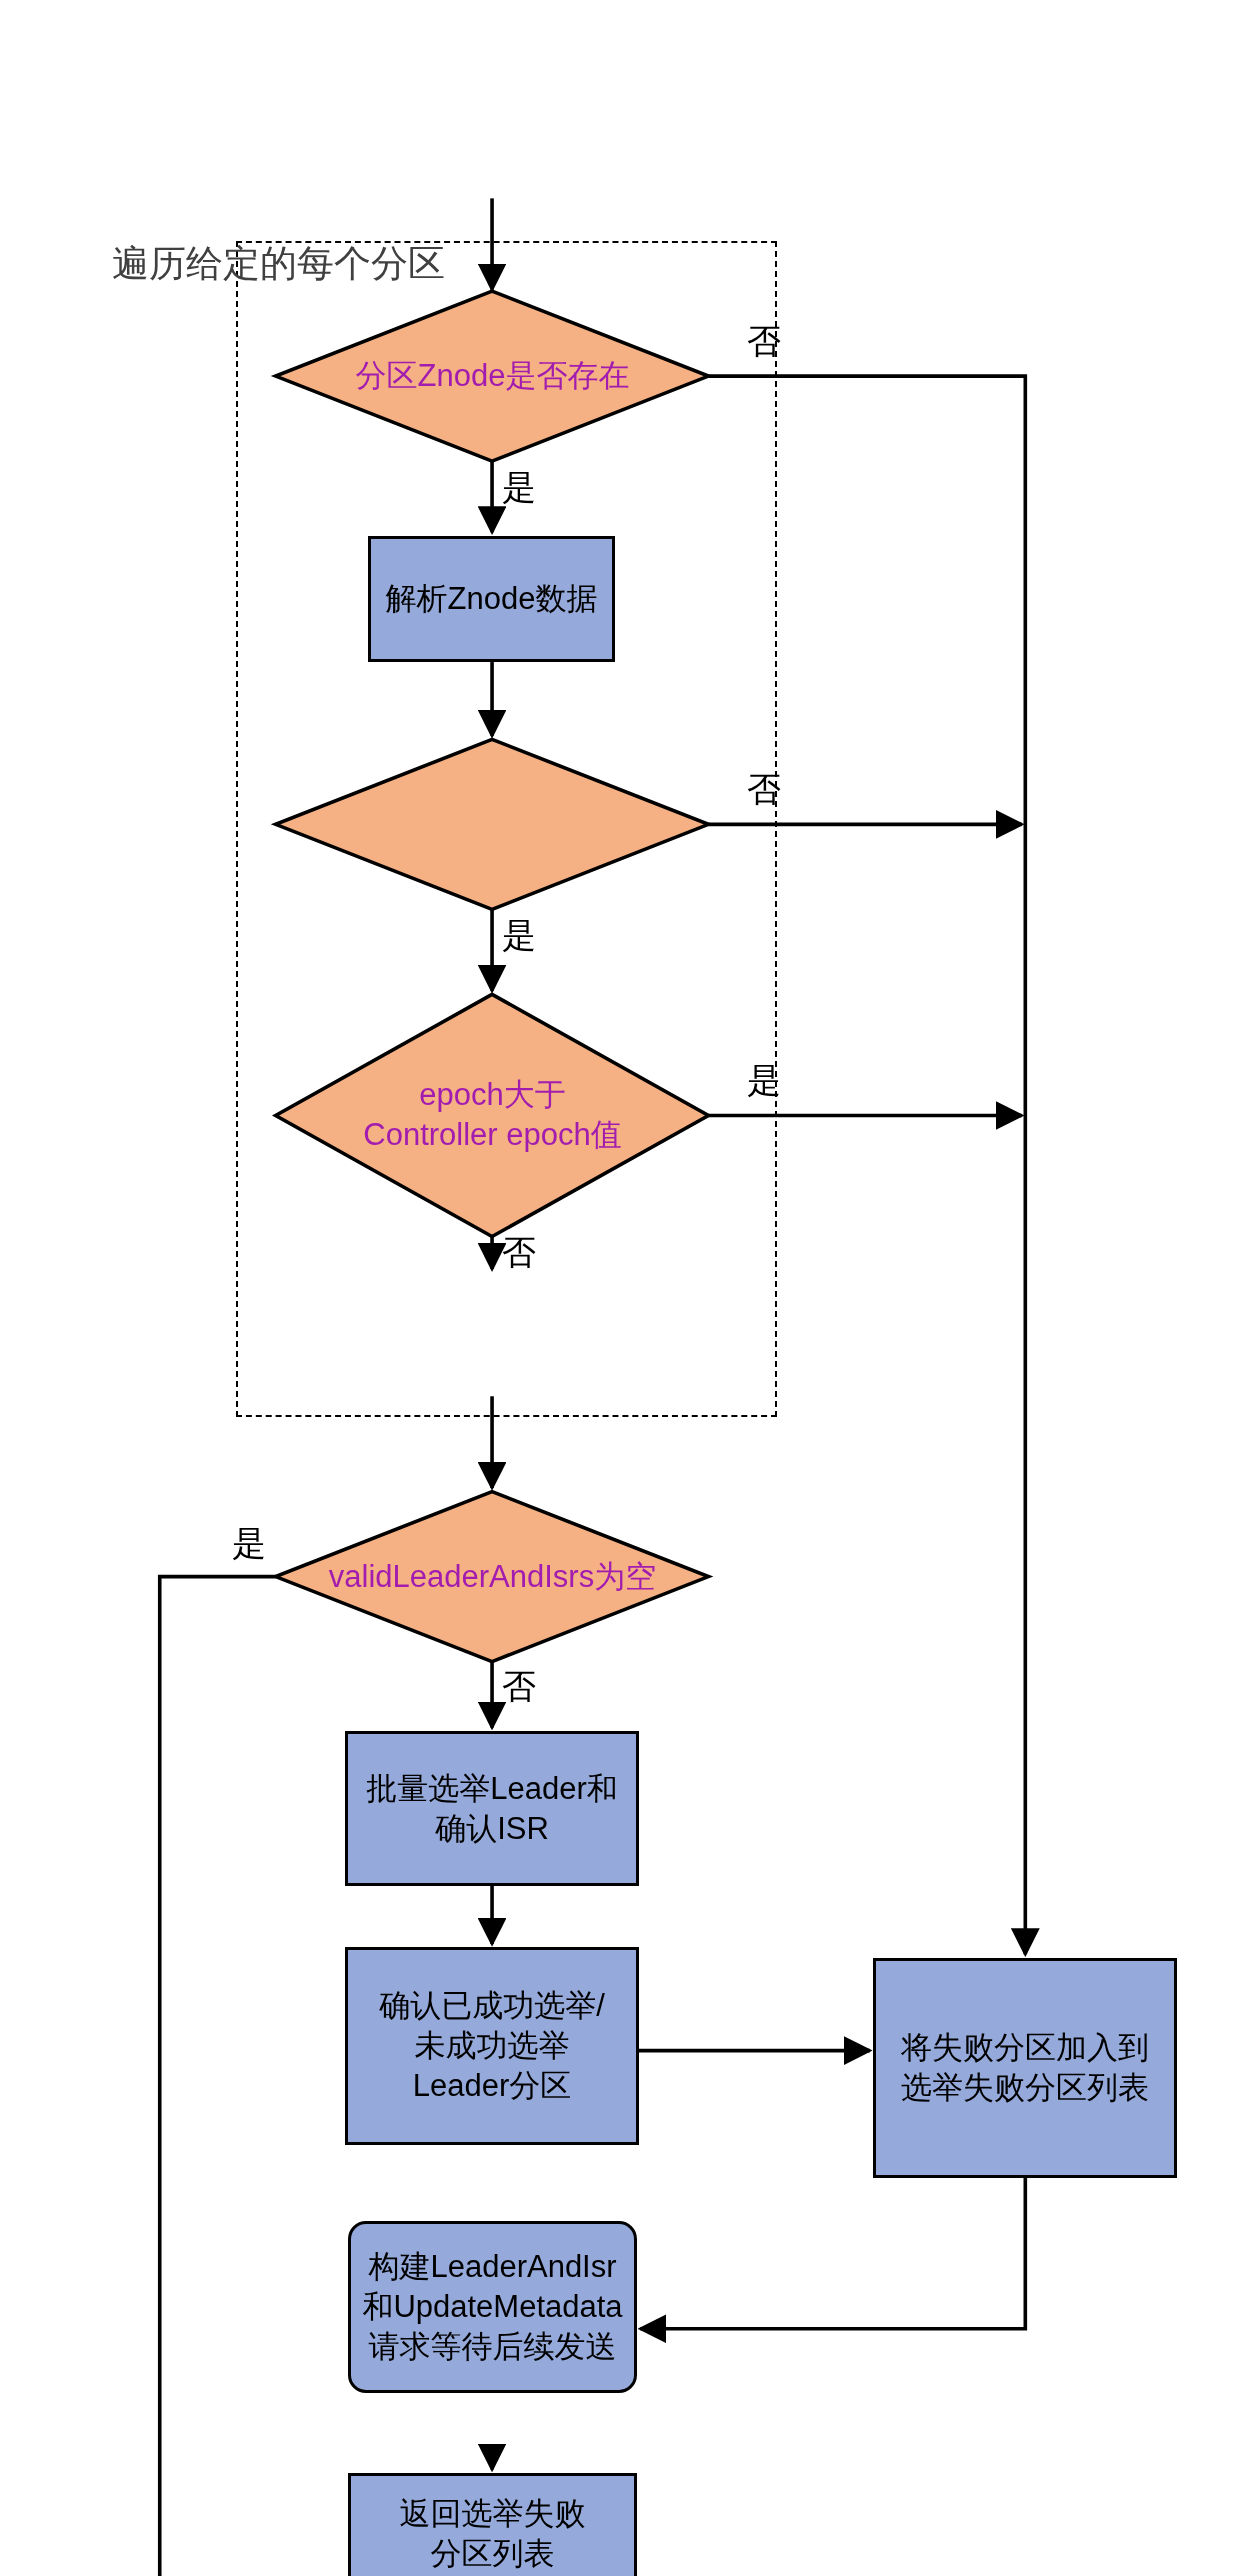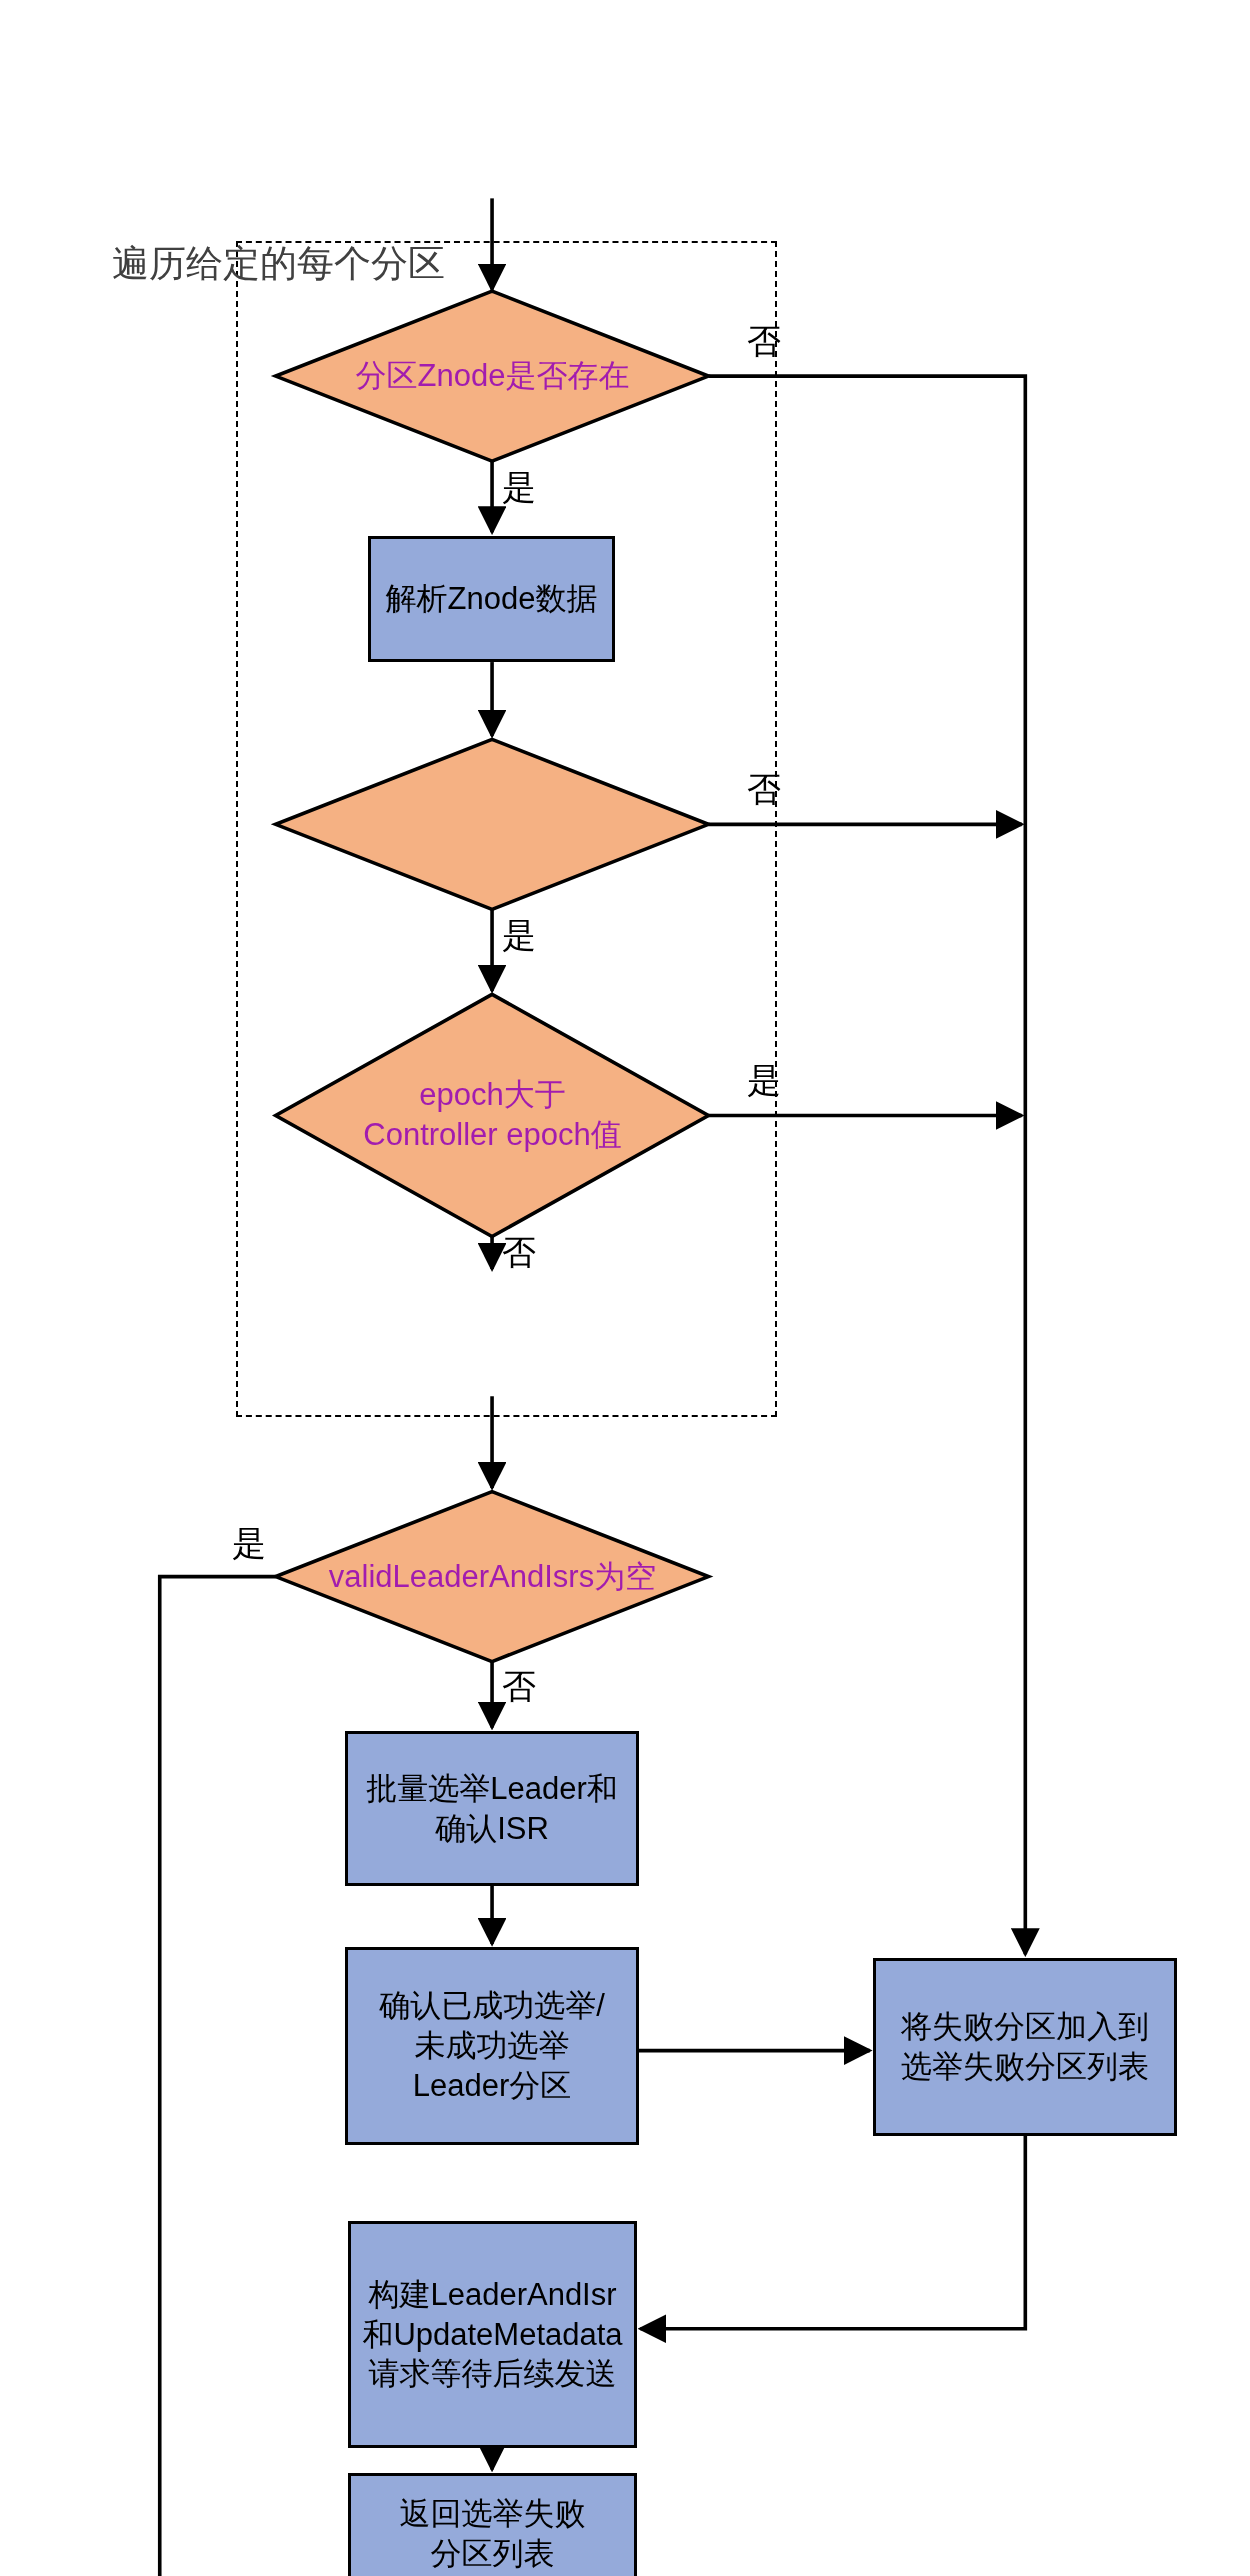--- a/index.html
+++ b/index.html
@@ -118,23 +118,23 @@
 
   <div class="loop-container"></div>
   <div class="loop-label">遍历给定的每个分区</div>
 
   <div class="node" style="left:368px; top:536px; width:247px; height:126px;">解析Znode数据</div>
   <div class="node" style="left:345px; top:1731px; width:294px; height:155px;">批量选举Leader和
 确认ISR</div>
   <div class="node" style="left:345px; top:1947px; width:294px; height:198px;">确认已成功选举/
 未成功选举
 Leader分区</div>
-  <div class="node" style="left:873px; top:1958px; width:304px; height:178px;">将失败分区加入到
+  <div class="node" style="left:873px; top:1958px; width:304px; height:220px;">将失败分区加入到
 选举失败分区列表</div>
-  <div class="node" style="left:348px; top:2221px; width:289px; height:227px;">构建LeaderAndIsr
+  <div class="node" style="left:348px; top:2221px; width:289px; height:172px;border-radius:18px;">构建LeaderAndIsr
 和UpdateMetadata
 请求等待后续发送</div>
   <div class="node" style="left:348px; top:2473px; width:289px; height:121px;">返回选举失败
 分区列表</div>
 
   <div class="dtext" style="left:276px; top:291px; width:433px; height:170px;">分区Znode是否存在</div>
   <div class="dtext" style="left:276px; top:994px; width:433px; height:242px;">epoch大于
 Controller epoch值</div>
   <div class="dtext" style="left:276px; top:1492px; width:433px; height:170px;">validLeaderAndIsrs为空</div>
 

